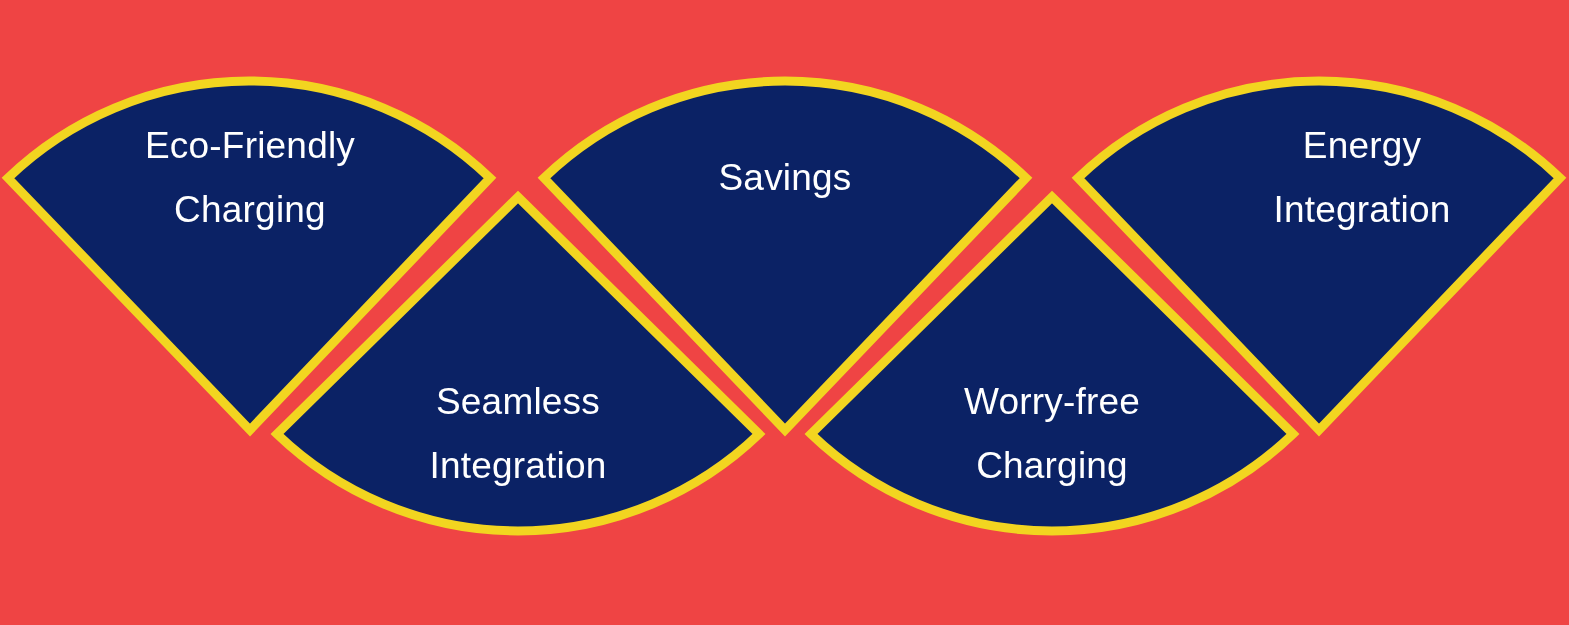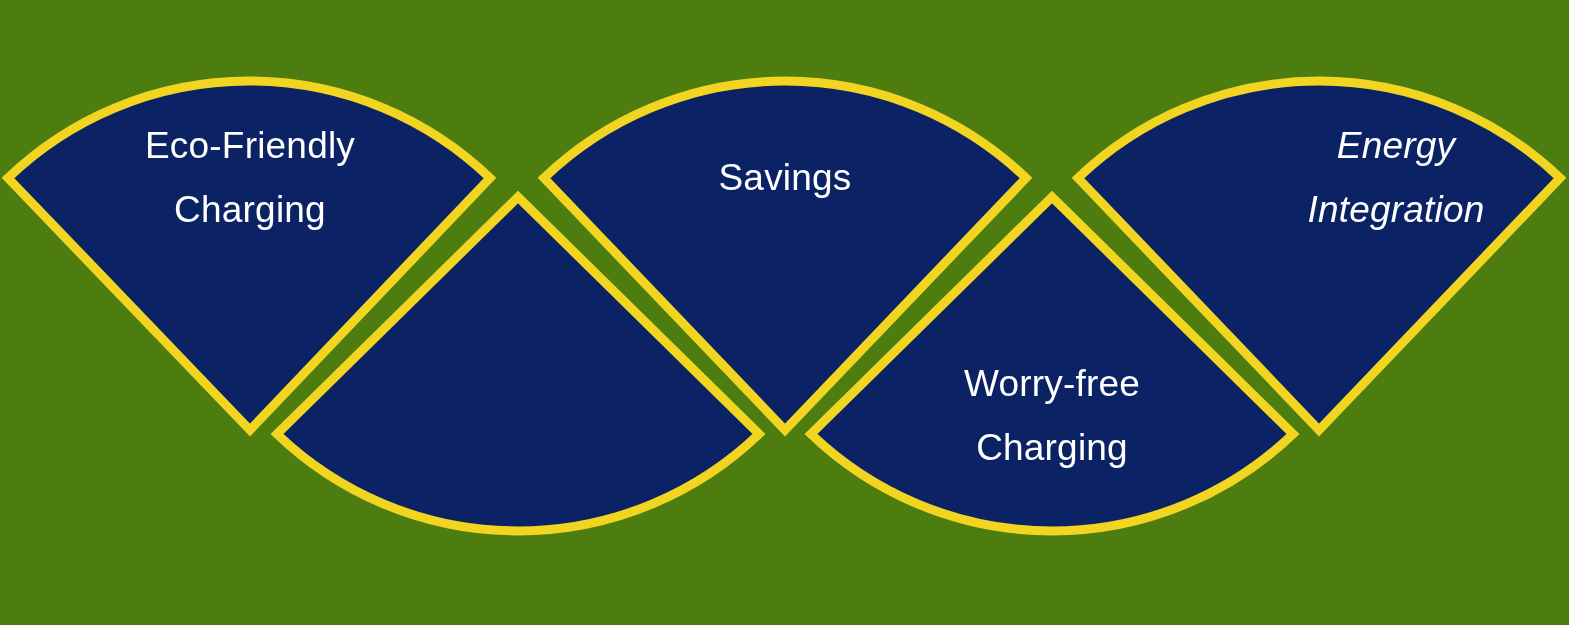--- a/index.html
+++ b/index.html
@@ -42,48 +42,52 @@
     pointer-events: none;
     -webkit-font-smoothing: antialiased;
   }
   .node-label .line {
     display: block;
   }
 </style>
 </head>
 <body>
 
-<div id="diagram-root" style="background: #4d7c0f;">
+<div id="diagram-root" style="background: #ef4444;">
 
   <svg id="diagram-svg" viewBox="0 0 1569 625" xmlns="http://www.w3.org/2000/svg">
 
     <path d="M 8,178 A 348 348 0 0 1 490,178 L 250,430 Z" fill="#0B2265" stroke="#F2D520" stroke-width="9" stroke-linejoin="miter"></path>
 
     <path d="M 518,197 L 759,434 A 348 348 0 0 1 277,434 Z" fill="#0B2265" stroke="#F2D520" stroke-width="9" stroke-linejoin="miter"></path>
 
     <path d="M 544,178 A 348 348 0 0 1 1026,178 L 785,430 Z" fill="#0B2265" stroke="#F2D520" stroke-width="9" stroke-linejoin="miter"></path>
 
     <path d="M 1052,197 L 1293,434 A 348 348 0 0 1 811,434 Z" fill="#0B2265" stroke="#F2D520" stroke-width="9" stroke-linejoin="miter"></path>
 
     <path d="M 1078,178 A 348 348 0 0 1 1560,178 L 1319,430 Z" fill="#0B2265" stroke="#F2D520" stroke-width="9" stroke-linejoin="miter"></path>
   </svg>
 
   <div class="node-label" style="left: 250px; top: 178px; color: rgb(255, 255, 255);">
     <span class="line">Eco-Friendly</span>
     <span class="line">Charging</span>
   </div>
 
+  <div class="node-label" style="left: 518px; top: 434px; color: rgb(255, 255, 255);">
+    <span class="line">Seamless</span>
+    <span class="line">Integration</span>
+  </div>
 
   <div class="node-label" style="left: 785px; top: 178px; color: rgb(255, 255, 255);">
     <span class="line">Savings</span>
   </div>
 
-  <div class="node-label" style="left: 1052px; top: 416px; color: rgb(255, 255, 255);">
+  <div class="node-label" style="left: 1052px; top: 434px; color: rgb(255, 255, 255);">
     <span class="line">Worry-free</span>
     <span class="line">Charging</span>
   </div>
 
-  <div class="node-label" style="left: 1396px; top: 178px; color: rgb(255, 255, 255); font-style: italic;">
+  <div class="node-label" style="left: 1362px; top: 178px; color: rgb(255, 255, 255);">
     <span class="line">Energy</span>
     <span class="line">Integration</span>
   </div>
 
 </div>
 
 </body></html>

